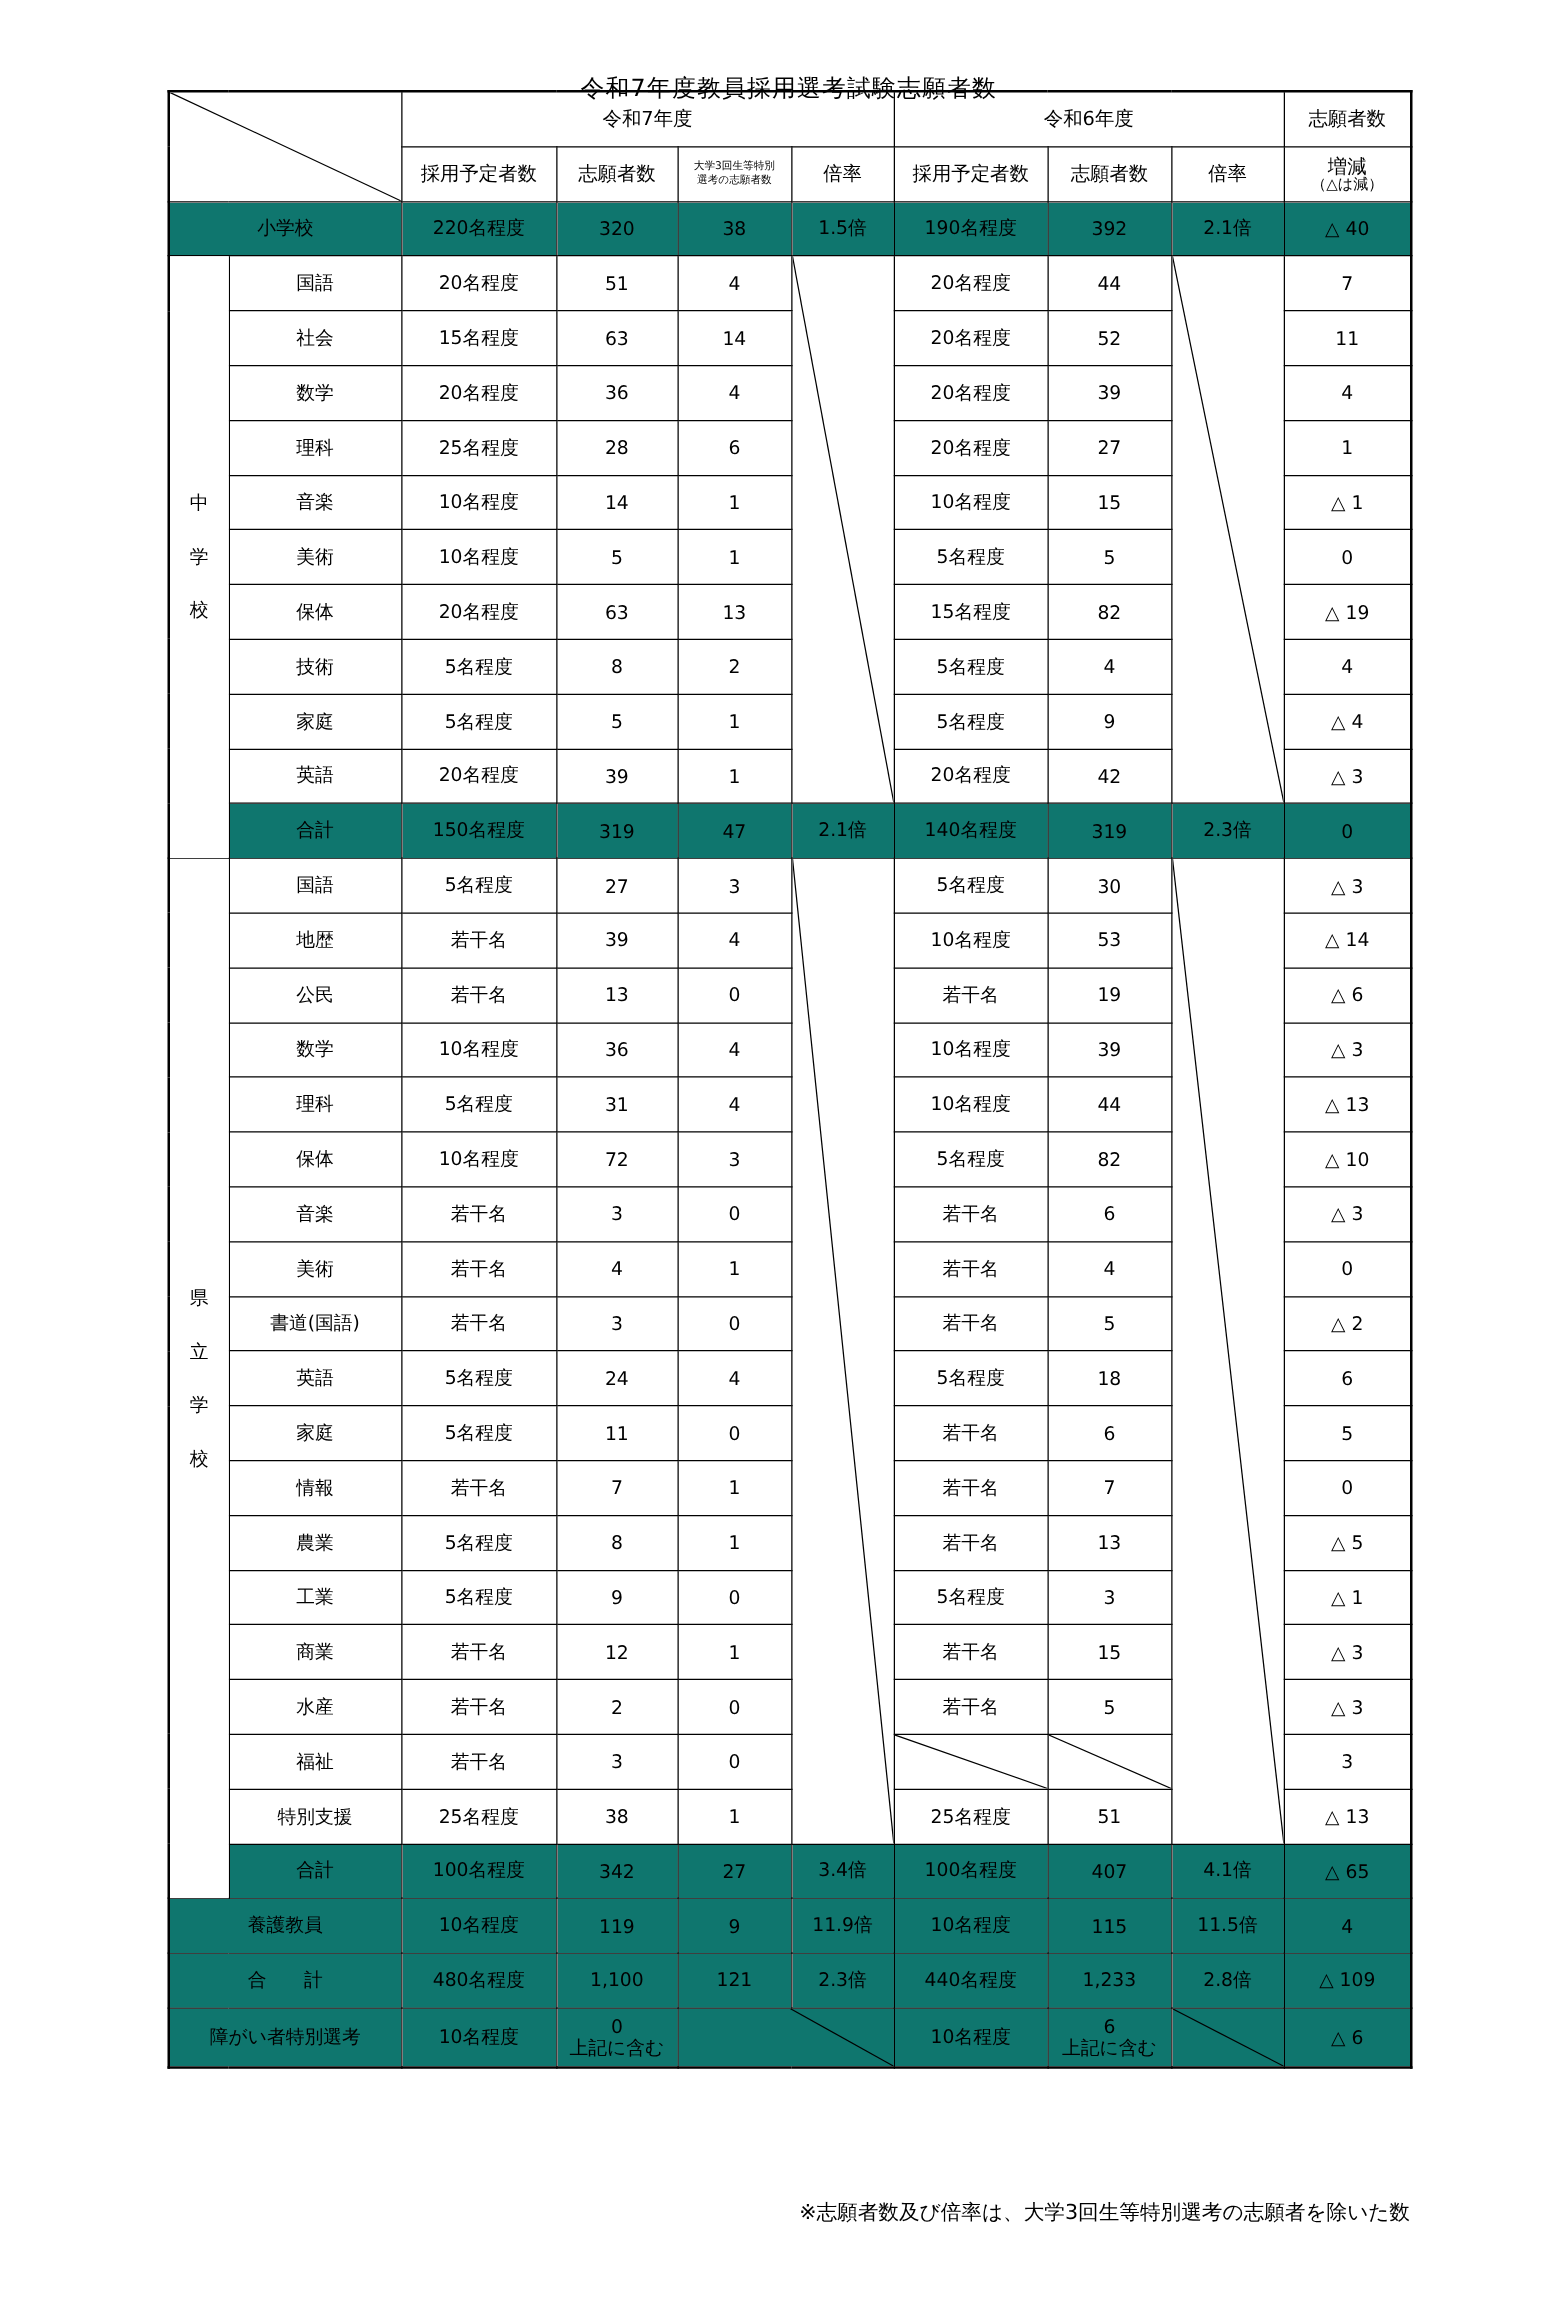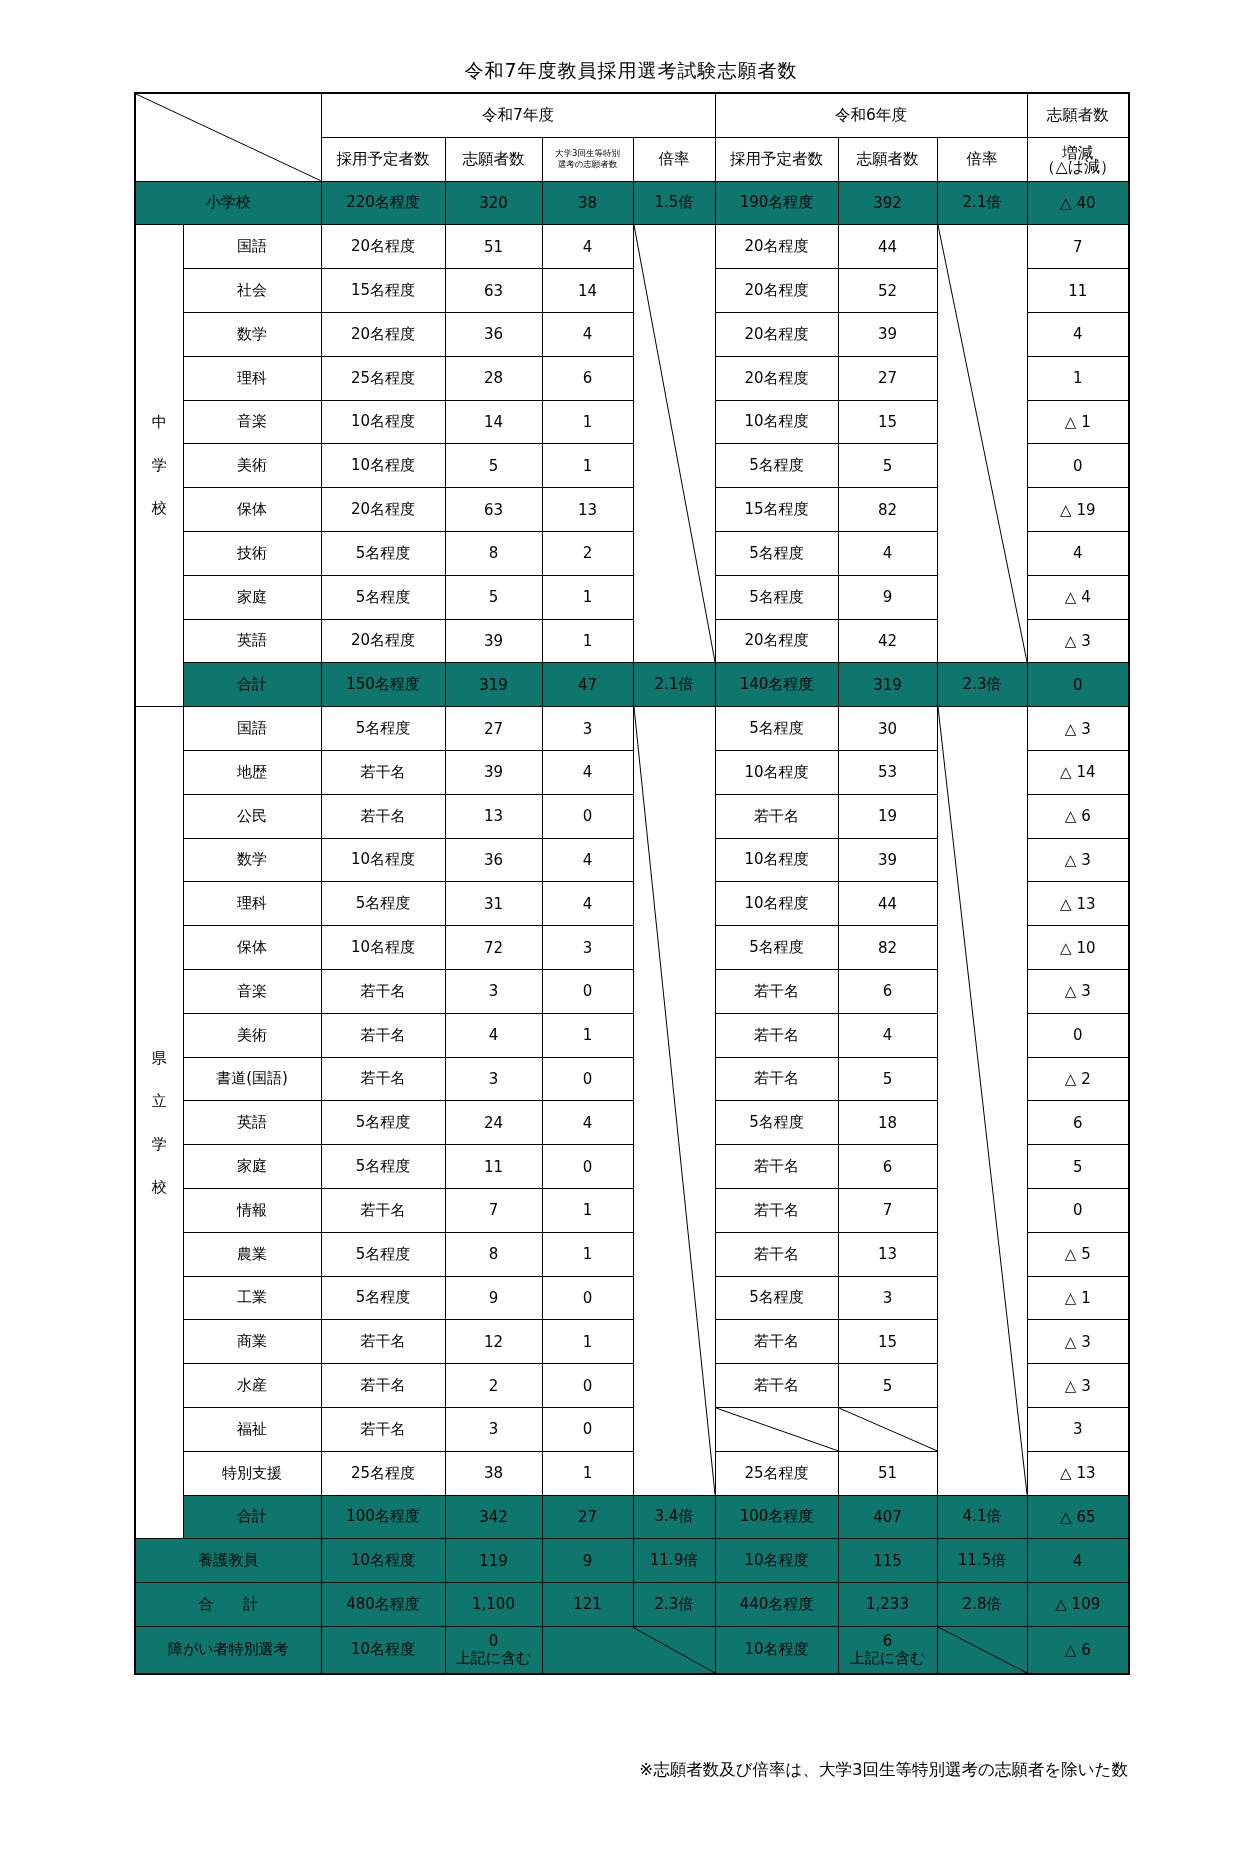--- a/index.html
+++ b/index.html
@@ -1,26 +1,26 @@
 <!DOCTYPE html>
 <html><head>
 <meta charset="utf-8">
 <style>
   html, body { margin:0; padding:0; background:#ffffff; }
   body { width:1240px; height:1854px; position:relative; font-family:"DejaVu Sans","Liberation Sans",sans-serif; color:#000; }
   .title { position:absolute; top:58px; left:0; width:1262px; text-align:center; font-size:19px; letter-spacing:1px; }
-  table.main { position:absolute; top:92px; left:134px; border-collapse:collapse; table-layout:fixed; width:994px; font-size:15px; }
+  table.main { position:absolute; top:72px; left:134px; border-collapse:collapse; table-layout:fixed; width:994px; font-size:15px; }
   table.main td { border:1px solid #000; text-align:center; vertical-align:middle; padding:0; height:42.8px; position:relative; overflow:hidden; }
   table.main { border:2.5px solid #000; }
   .hdr td { font-size:15.5px; }
   .yellow { background:#0f766e; }
   .white { background:#fff; }
   .thick-top td { border-top:2.5px solid #000; }
   .small-hdr { font-size:8.5px !important; line-height:11px; }
-  .delta-note { font-size:16px; display:block; line-height:12px; }
+  .delta-note { font-size:12px; display:block; line-height:12px; }
   .vert { line-height:43px; font-size:15px; }
   .diag { position:absolute; inset:0; pointer-events:none; }
   .diag svg { width:100%; height:100%; display:block; }
   .two-line { line-height:17px; }
   .footnote { position:absolute; top:1759px; left:598px; width:530px; text-align:right; font-size:16.5px; white-space:nowrap; }
 </style>
 </head>
 <body>
 
 <div class="title">令和7年度教員採用選考試験志願者数</div>

